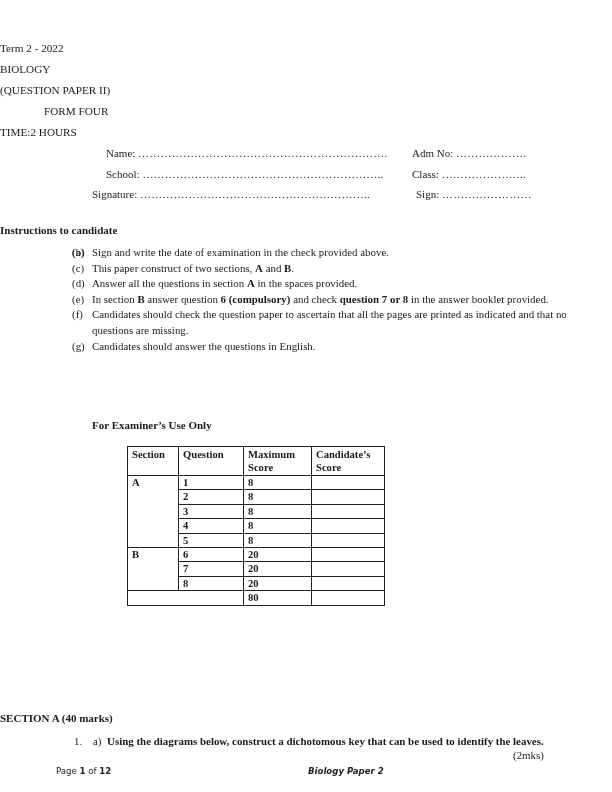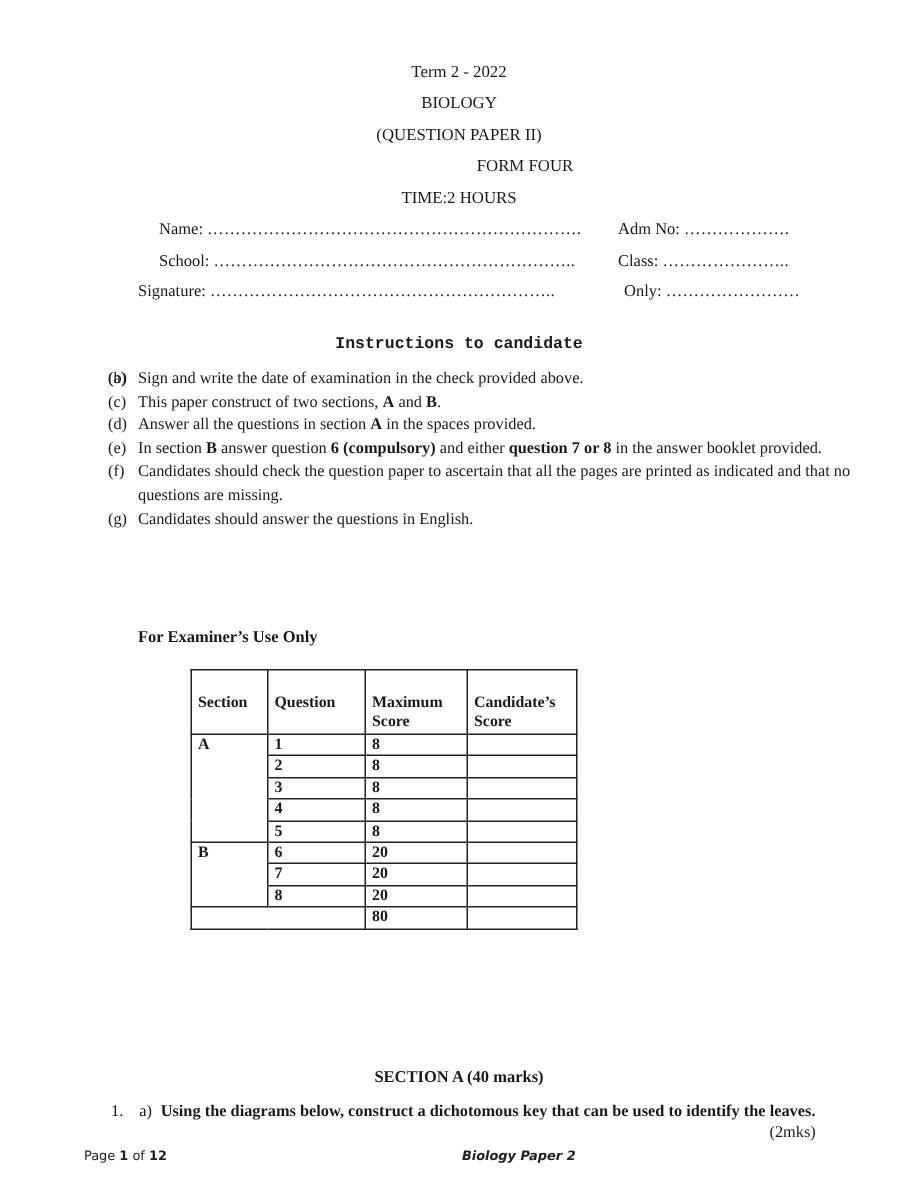--- a/index.html
+++ b/index.html
@@ -1,38 +1,38 @@
 <!DOCTYPE html>
 <html><head>
 <meta charset="utf-8">
 <style>
   html, body { margin: 0; padding: 0; background: #ffffff; }
   body {
     width: 612px; height: 792px; position: relative; overflow: hidden;
     font-family: "Liberation Serif", serif; color: #1a1a1a; font-size: 11px;
   }
   .abs { position: absolute; white-space: nowrap; }
-  .center { left: 0; width: 612px; text-align: center; }
+  .center { left: 0; width: 612px; text-align: left; }
   .hdr { font-size: 11.2px; }
   .b { font-weight: bold; }
   .dots { letter-spacing: 0.2px; }
 
   .instr { position: absolute; left: 72px; width: 500px; font-size: 10.9px; line-height: 15.6px; }
   .instr .item { position: relative; padding-left: 20px; white-space: normal; }
   .instr .lbl { position: absolute; left: 0; top: 0; }
 
   table.score {
     position: absolute; left: 127px; top: 446px;
     border-collapse: collapse; font-size: 10.6px; font-weight: bold;
   }
   table.score td {
     border: 1px solid #222; padding: 0 4px; vertical-align: top;
     line-height: 13px; height: 13.4px;
   }
-  table.score tr.head td { line-height: 13px; height: 27px; padding-top: 15px; }
+  table.score tr.head td { line-height: 13px; height: 27px; padding-top: 1px; }
   .c1 { width: 42px; } .c2 { width: 56px; } .c3 { width: 59px; } .c4 { width: 64px; }
   td.noborder-b { border-bottom: none !important; }
   td.noborder-t { border-top: none !important; }
 
   .footer { position: absolute; top: 766px; font-family: "DejaVu Sans", sans-serif; font-size: 8.6px; color: #222; }
 </style>
 </head>
 <body>
 
 <div class="abs center hdr" style="top:42px;">Term 2 - 2022</div>
@@ -55,45 +55,45 @@
 </div>
 <div class="abs" style="left:412px; top:168px;">
   <span>Class:</span>
   <span class="dots">…………………..</span>
 </div>
 <div class="abs" style="left:92px; top:188px;">
   <span>Signature:</span>
   <span class="dots">……………………………………………………..</span>
 </div>
 <div class="abs" style="left:416px; top:188px;">
-  <span>Only:</span>
+  <span>Sign:</span>
   <span class="dots">……………………</span>
 </div>
 
-<div class="abs center b" style="top:224px; font-size:11px;font-family:Liberation Mono, monospace;">Instructions to candidate</div>
+<div class="abs center b" style="top:224px; font-size:11px;">Instructions to candidate</div>
 
 <div class="instr" style="top:245px;">
   <div class="item">
     <span class="lbl">(a)</span>
   </div>
   <div class="item">
     <span class="lbl">(b)</span>
     <span>Sign and write the date of examination in the check provided above.</span>
   </div>
   <div class="item">
     <span class="lbl">(c)</span>
     <span>This paper construct of two sections, </span><b>A</b><span> and </span><b>B</b><span>.</span>
   </div>
   <div class="item">
     <span class="lbl">(d)</span>
     <span>Answer all the questions in section </span><b>A</b><span> in the spaces provided.</span>
   </div>
   <div class="item">
     <span class="lbl">(e)</span>
-    <span>In section </span><b>B</b><span> answer question </span><b>6 (compulsory)</b><span> and either </span><b>question 7 or 8</b><span> in the answer booklet provided.</span>
+    <span>In section </span><b>B</b><span> answer question </span><b>6 (compulsory)</b><span> and check </span><b>question 7 or 8</b><span> in the answer booklet provided.</span>
   </div>
   <div class="item">
     <span class="lbl">(f)</span>
     <span>Candidates should check the question paper to ascertain that all the pages are printed as indicated and that no questions are missing.</span>
   </div>
   <div class="item">
     <span class="lbl">(g)</span>
     <span>Candidates should answer the questions in English.</span>
   </div>
 </div>

